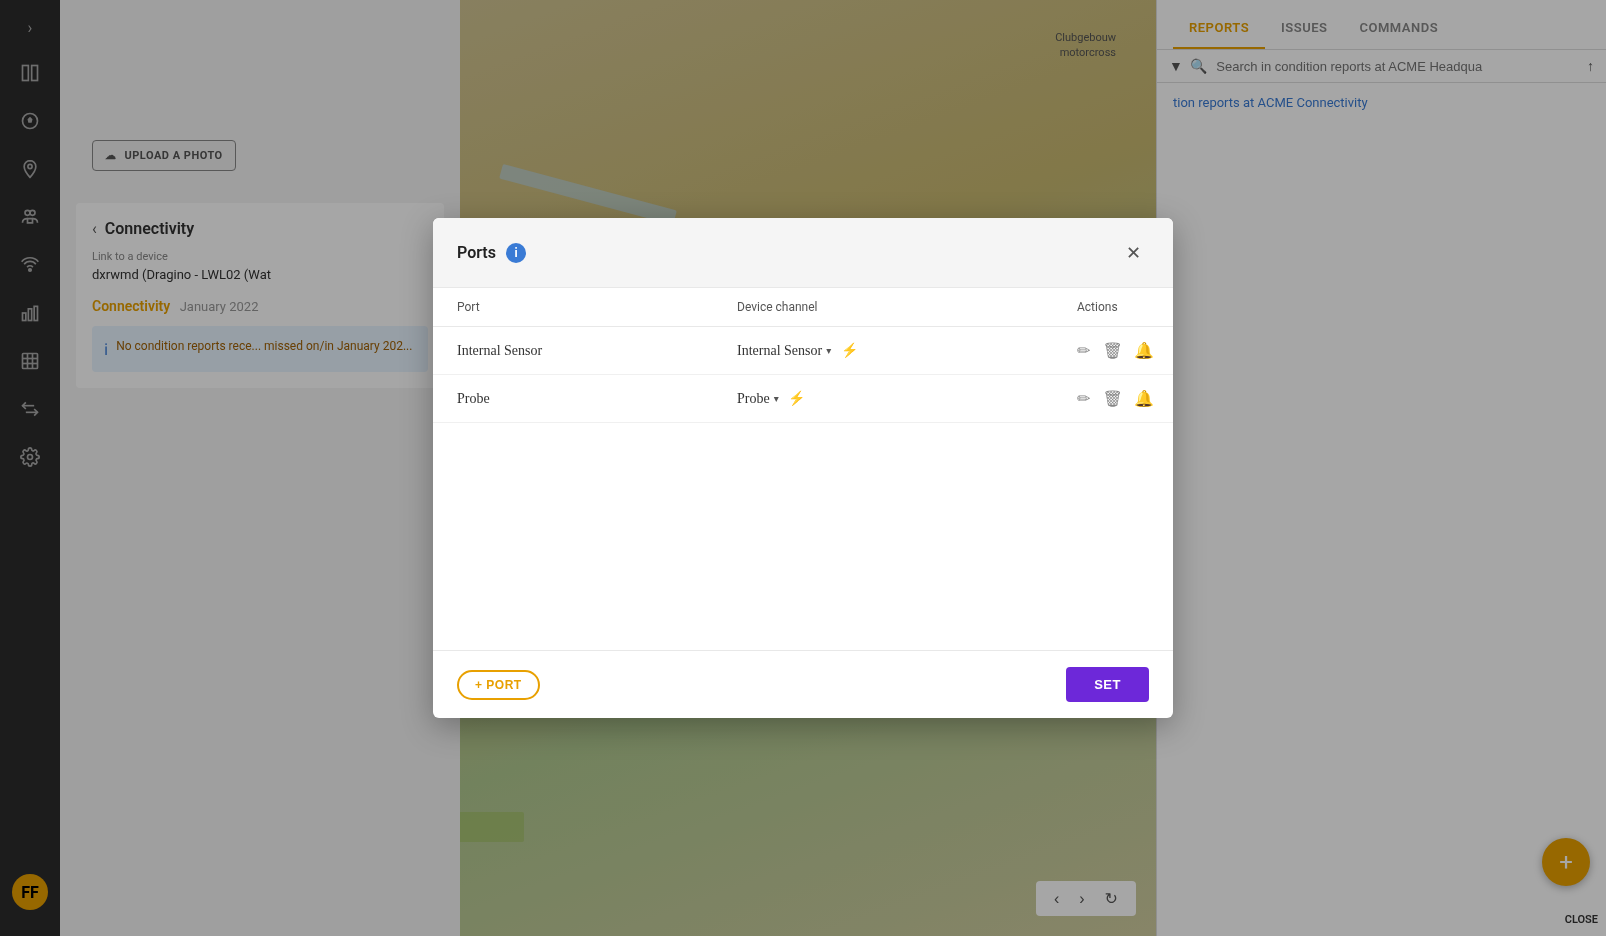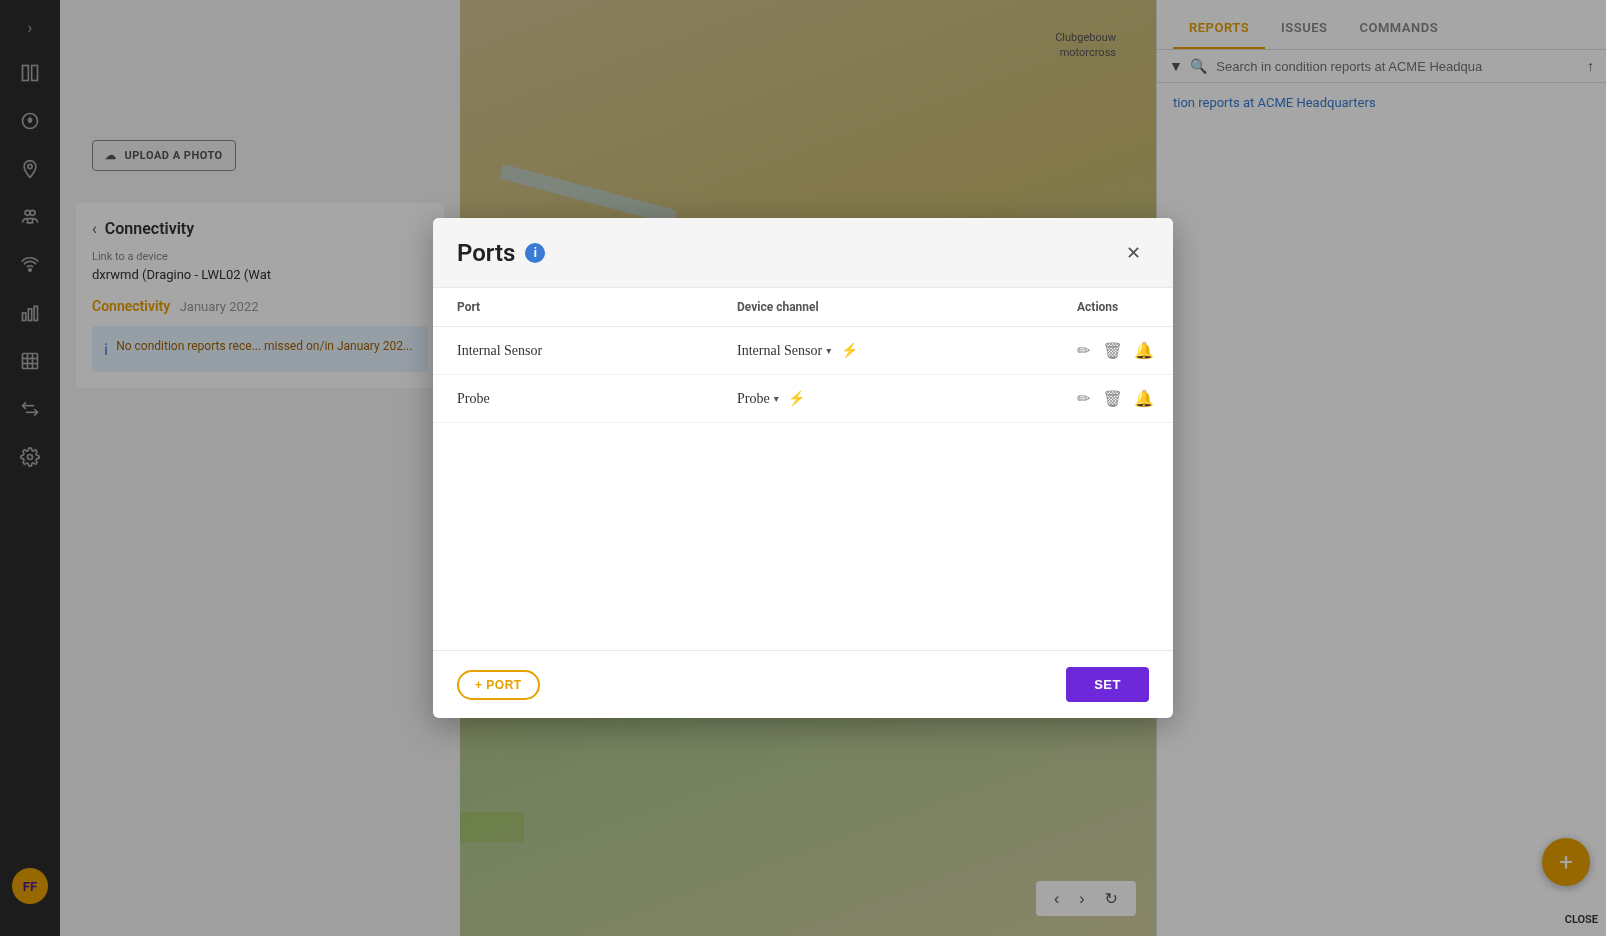--- a/index.html
+++ b/index.html
@@ -47,31 +47,31 @@
       cursor: pointer;
       border-radius: 4px;
       display: flex;
       align-items: center;
       justify-content: center;
       width: 40px;
       height: 40px;
     }
     .sidebar-avatar {
       position: absolute;
-      bottom: 32px;
+      bottom: 26px;
       width: 36px;
       height: 36px;
       background: #e8a000;
       border-radius: 50%;
       display: flex;
       align-items: center;
       justify-content: center;
-      color: #4c1d95;
+      color: #000000;
       font-weight: bold;
-      font-size: 13px;
+      font-size: 16px;
       cursor: pointer;
     }
 
     
     .right-panel {
       position: absolute;
       right: 0;
       top: 0;
       width: 450px;
       height: 100%;
@@ -264,21 +264,21 @@
       border-bottom: 1px solid #e8e8e8;
       background: #f5f5f5;
       border-radius: 6px 6px 0 0;
     }
     .modal-title-row {
       display: flex;
       align-items: center;
       gap: 10px;
     }
     .modal-title {
-      font-size: 24px;
+      font-size: 16px;
       font-weight: 600;
       color: #222;
     }
     .info-badge {
       width: 20px;
       height: 20px;
       background: #3a7bd5;
       border-radius: 50%;
       display: flex;
       align-items: center;
@@ -299,21 +299,21 @@
       padding: 0;
     }
     .table-header {
       display: grid;
       grid-template-columns: 280px 340px 1fr;
       padding: 12px 24px;
       border-bottom: 1px solid #e8e8e8;
     }
     .th {
       font-size: 12px;
-      font-weight: 700;
+      font-weight: 400;
       color: #555;
       text-transform: none;
     }
     .table-row {
       display: grid;
       grid-template-columns: 280px 340px 1fr;
       padding: 14px 24px;
       border-bottom: 1px solid #f0f0f0;
       align-items: center;
       font-family: Liberation Serif, serif;
@@ -505,21 +505,21 @@
     <div class="tab active">REPORTS</div>
     <div class="tab">ISSUES</div>
     <div class="tab">COMMANDS</div>
   </div>
   <div class="right-panel-search">
     <span class="filter-icon">▼</span>
     <span class="search-icon">🔍</span>
     <input type="text" style="border: none; outline: none; font-size: 13px; flex: 1 1 0%; color: rgb(136, 136, 136);" placeholder="Search in condition reports at ACME Headqua">
     <span class="upload-icon">↑</span>
   </div>
-  <div class="right-panel-link">tion reports at ACME Headquarters</div>
+  <div class="right-panel-link">tion reports at ACME Connectivity</div>
 </div>
 
 <div class="map-controls">
   <button class="map-ctrl-btn">‹</button>
   <button class="map-ctrl-btn">›</button>
   <button class="map-ctrl-btn">↻</button>
 </div>
 
 <div class="fab">+</div>
 <div class="close-btn-bottom">CLOSE</div>

